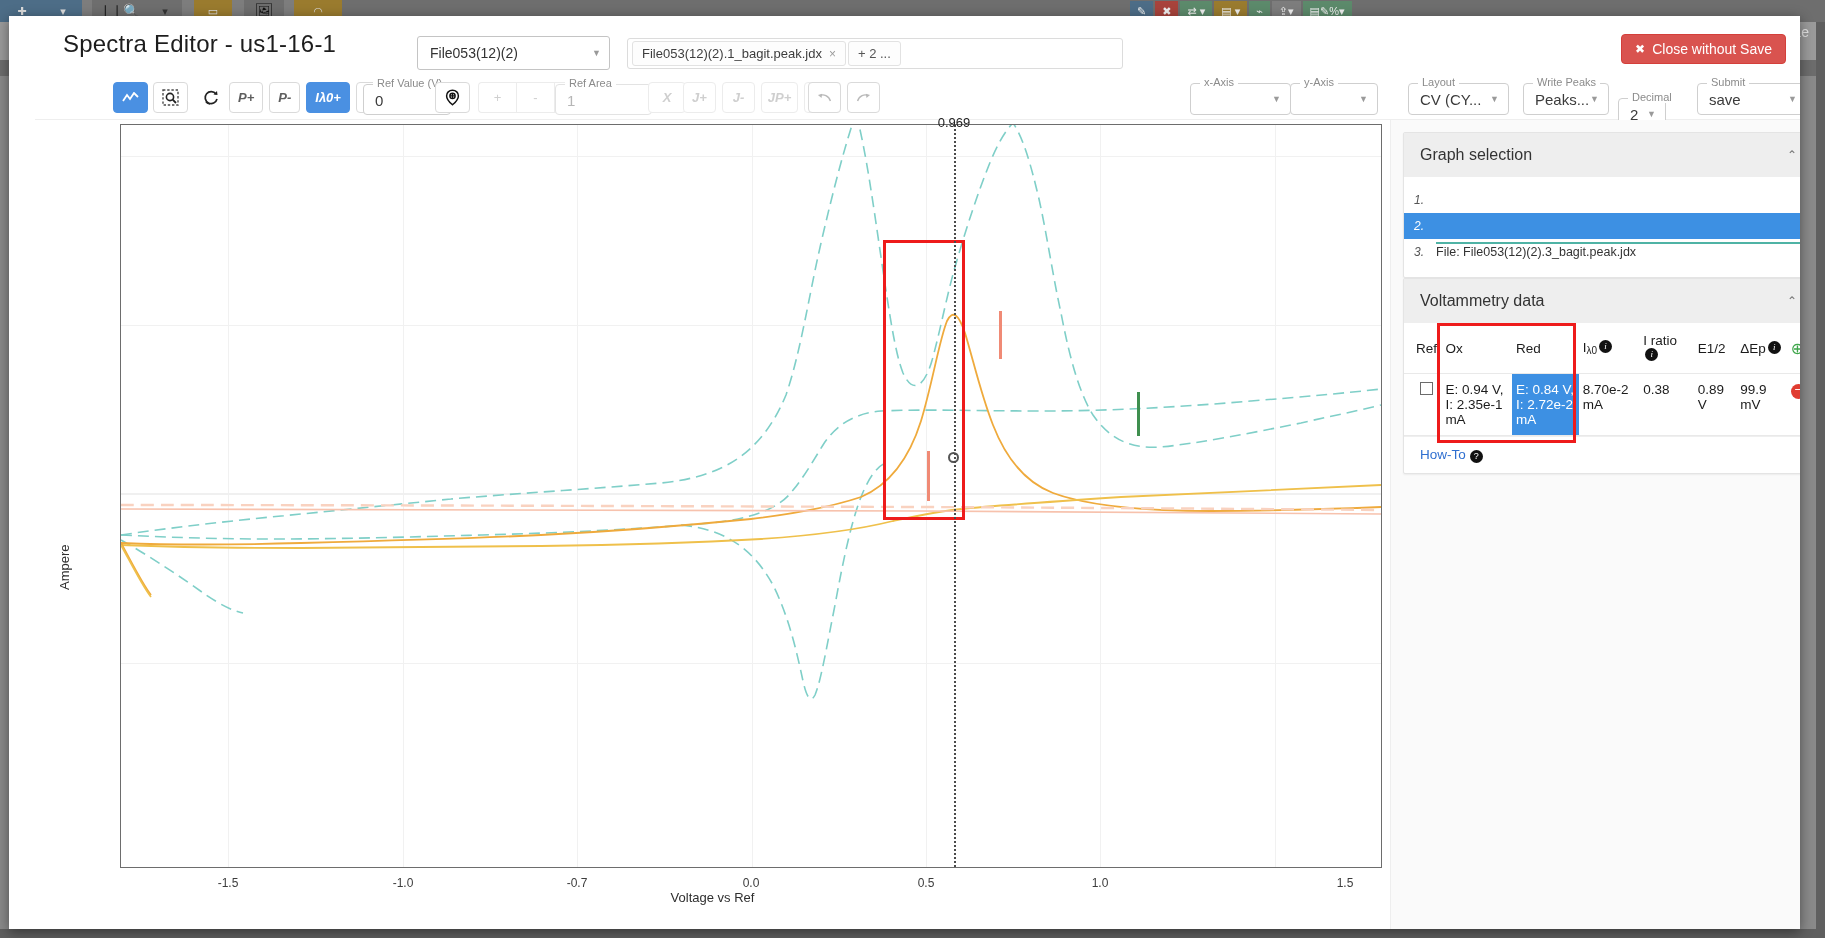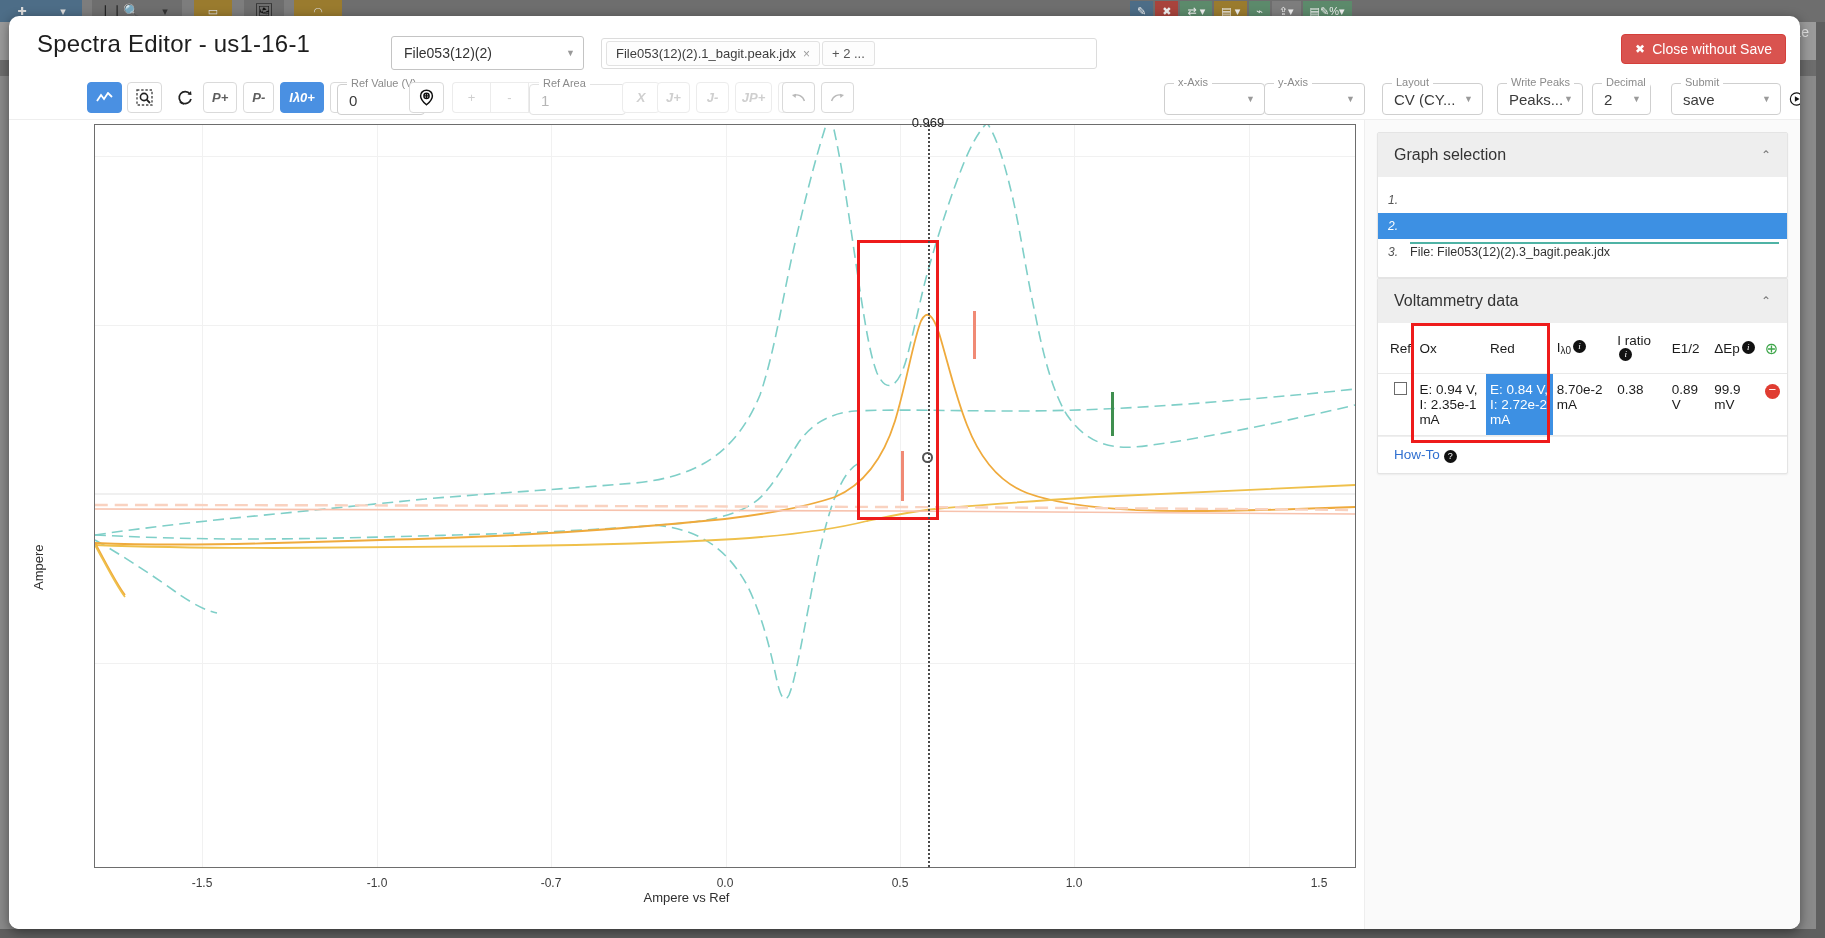--- a/index.html
+++ b/index.html
@@ -42,23 +42,24 @@
   }
   #bg-subbar {
     position:absolute; left:0; top:60px; width:1825px; height:16px; background:#6d6d6d;
   }
   #bg-scroll-r { position:absolute; right:0; top:22px; width:9px; height:916px; background:#5f5f5f; }
   #bg-scroll-b { position:absolute; left:0; bottom:0; width:1825px; height:9px; background:#5f5f5f; }
 
   
   #modal {
     position:absolute; left:9px; top:16px; width:1791px; height:913px;
-    background:#ffffff; border-radius:10px;
+    background:#ffffff; border-radius:0;
     box-shadow:0 3px 12px rgba(0,0,0,.45);
     overflow:hidden;
+    padding-left:26px;
   }
 
   
   #modal-header { position:relative; height:60px; }
   #editor-title {
     position:absolute; left:28px; top:14px;
     font-size:24px; color:#1d1d1d; font-weight:400; letter-spacing:.2px;
   }
   #file-select {
     position:absolute; left:382px; top:20px; width:193px; height:34px;
@@ -372,36 +373,36 @@
           <path d="M17.8 3.4 L12.5 1.8 L13.2 7 Z" fill="#b9b9b9"></path>
         </svg>
       </div>
     </div>
 
     <div class="of" style="left:1155px; top:7px; width:101px; height:32px;">
       <span class="lbl">x-Axis</span>
       <span class="val"></span>
       <span class="car">▼</span>
     </div>
-    <div class="of" style="left:1255px; top:7px; width:101px; height:32px;">
+    <div class="of" style="left:1255px; top:7px; width:88px; height:32px;">
       <span class="lbl">y-Axis</span>
       <span class="val"></span>
       <span class="car">▼</span>
     </div>
     <div class="of" style="left:1373px; top:7px; width:101px; height:32px;">
       <span class="lbl">Layout</span>
       <span class="val">CV (CY...</span>
       <span class="car">▼</span>
     </div>
     <div class="of" style="left:1488px; top:7px; width:86px; height:32px;">
       <span class="lbl">Write Peaks</span>
       <span class="val">Peaks...</span>
       <span class="car">▼</span>
     </div>
-    <div class="of" style="left:1583px; top:7px; width:59px; height:32px;">
+    <div class="of" style="left:1583px; top:22px; width:48px; height:32px;">
       <span class="lbl">Decimal</span>
       <span class="val">2</span>
       <span class="car">▼</span>
     </div>
     <div class="of" style="left:1662px; top:7px; width:110px; height:32px;">
       <span class="lbl">Submit</span>
       <span class="val">save</span>
       <span class="car">▼</span>
     </div>
     <div class="tb-group" style="left:1772px;top:7px">
@@ -412,21 +413,21 @@
         </svg>
       </div>
     </div>
   </div>
 
   <div id="body-area">
 
     <div id="chart-pane">
 
       <div id="y-axis-label">Ampere</div>
-      <div id="x-axis-label">Ampere vs Ref</div>
+      <div id="x-axis-label">Voltage vs Ref</div>
 
       <div class="x-tick" style="left:193px;top:756px">-1.5</div>
       <div class="x-tick" style="left:368px;top:756px">-1.0</div>
       <div class="x-tick" style="left:542px;top:756px">-0.7</div>
       <div class="x-tick" style="left:716px;top:756px">0.0</div>
       <div class="x-tick" style="left:891px;top:756px">0.5</div>
       <div class="x-tick" style="left:1065px;top:756px">1.0</div>
       <div class="x-tick" style="left:1310px;top:756px">1.5</div>
 
       <div id="plot-frame">

